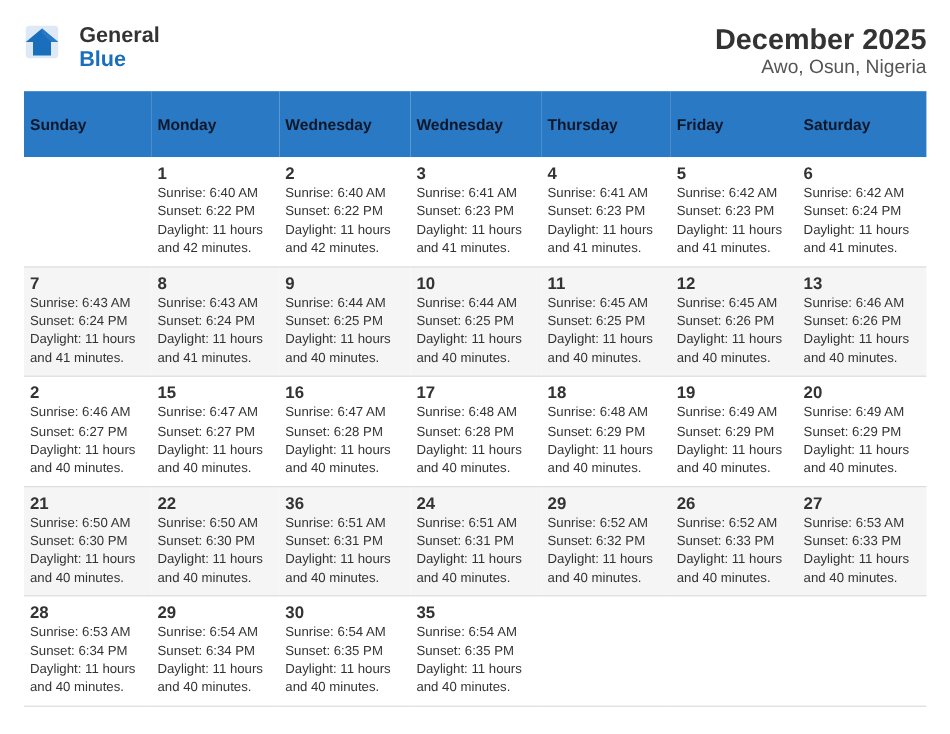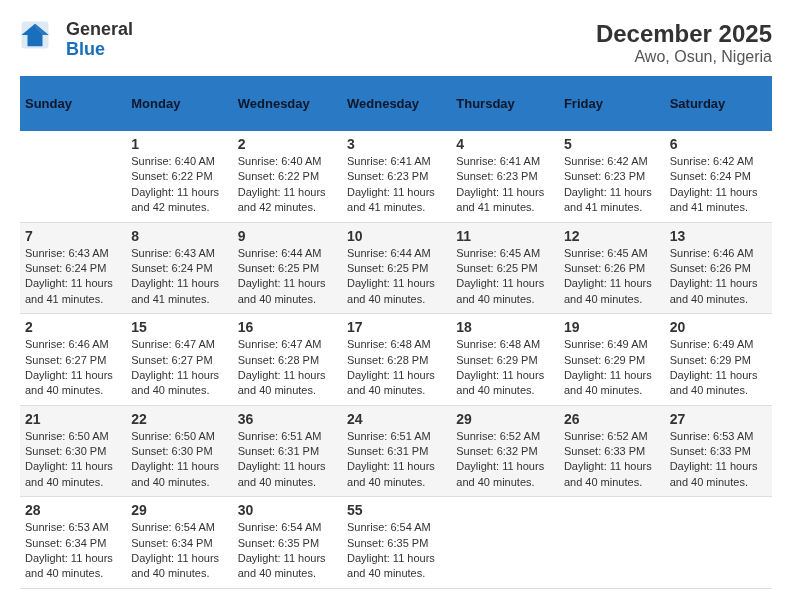--- a/index.html
+++ b/index.html
@@ -247,21 +247,21 @@
         </td>
         <td>
           <span class="day-number">29</span>
           <div class="cell-info">Sunrise: 6:54 AM<br>Sunset: 6:34 PM<br>Daylight: 11 hours<br>and 40 minutes.</div>
         </td>
         <td>
           <span class="day-number">30</span>
           <div class="cell-info">Sunrise: 6:54 AM<br>Sunset: 6:35 PM<br>Daylight: 11 hours<br>and 40 minutes.</div>
         </td>
         <td>
-          <span class="day-number">55</span>
+          <span class="day-number">35</span>
           <div class="cell-info">Sunrise: 6:54 AM<br>Sunset: 6:35 PM<br>Daylight: 11 hours<br>and 40 minutes.</div>
         </td>
         <td class="empty-cell"></td>
         <td class="empty-cell"></td>
         <td class="empty-cell"></td>
       </tr>
     </tbody>
 </table>
 
 </body></html>

